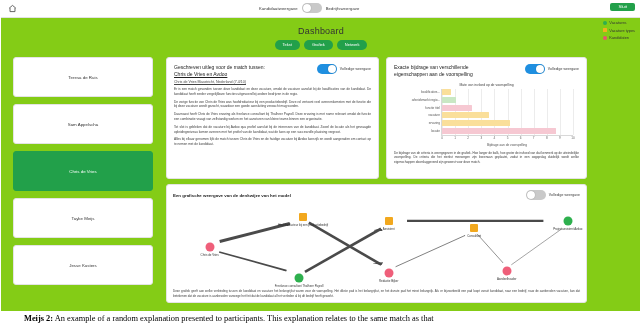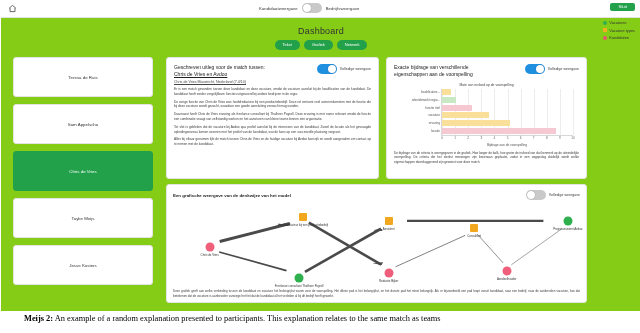--- a/index.html
+++ b/index.html
@@ -335,14 +335,14 @@
         <div style="position: absolute; width: 9px; height: 9px; background: rgb(46, 176, 78); left: 97%; top: 22%; transform: translate(-50%, -50%); border-radius: 50%;"></div>
         <div class="node-label" style="left: 97%; top: calc(22% + 6.5px);">Projectassistent Avdoo</div>
       </div>
 
     <div class="net-note">Deze grafiek geeft aan welke verbinding tussen de kandidaat en vacature het belangrijkst waren voor de voorspelling. Het dikste pad is het belangrijkst, en het dunste pad het minst belangrijk. Als er bijvoorbeeld een pad loopt vanuit kandidaat, naar een bedrijf, naar de aanbevolen vacature, kan dat betekenen dat de vacature is aanbevolen vanwege het feit dat de kandidaat al het verleden al bij dit bedrijf heeft gewerkt.</div>
   </div>
 
 </div>
 
 <div class="fig-caption">
-  <b>Meijs 2:</b><span> An example of a random explanation presented to participants. This explanation relates to the same match as teams</span>
+  <b>Meijs 2:</b><span> An example of a random explanation presented to participants. This explanation relates to the same match as that</span>
 </div>
 
 </body></html>

